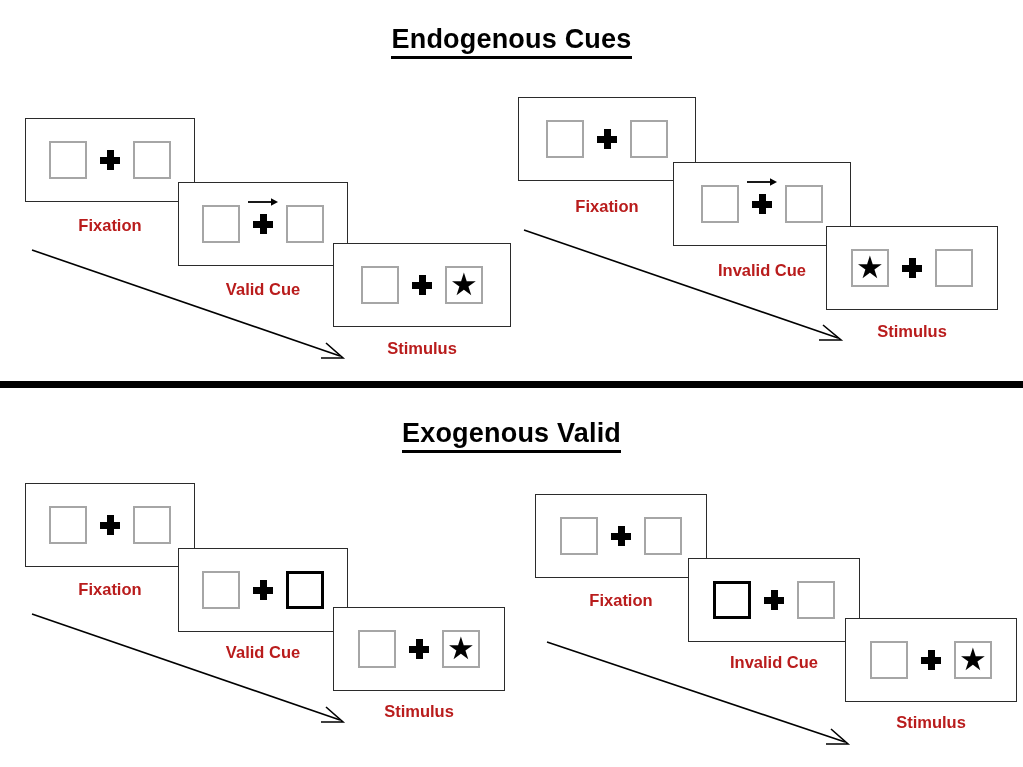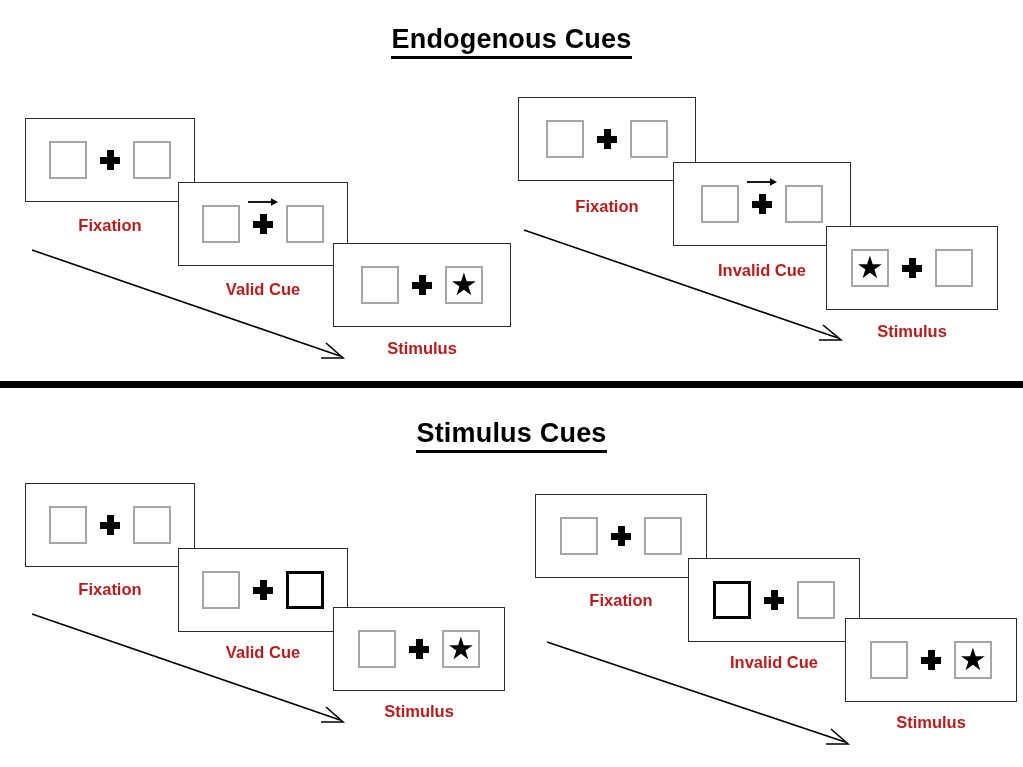--- a/index.html
+++ b/index.html
@@ -243,21 +243,21 @@
   <div class="timeline-arrow" style="left:522px; top:228px; width:325px; height:118px;">
     <svg width="325" height="118" viewBox="0 0 325 118">
       <line x1="2" y1="2" x2="316" y2="110" stroke="#000" stroke-width="1.6"></line>
       <path d="M 301 97 L 319 112 L 297 112" fill="none" stroke="#000" stroke-width="1.6"></path>
     </svg>
   </div>
 
   <div class="divider" style="top:381px;"></div>
 
   <div class="section-title" style="top:418px;">
-    <span>Stimulus Cues</span>
+    <span>Exogenous Valid</span>
   </div>
 
   <div class="screen" style="left:25px; top:483px; width:170px; height:84px;">
     <div class="screen-inner">
       <div class="box"></div>
       <div class="plus-wrap">
         <div class="plus"></div>
       </div>
       <div class="box"></div>
     </div>

